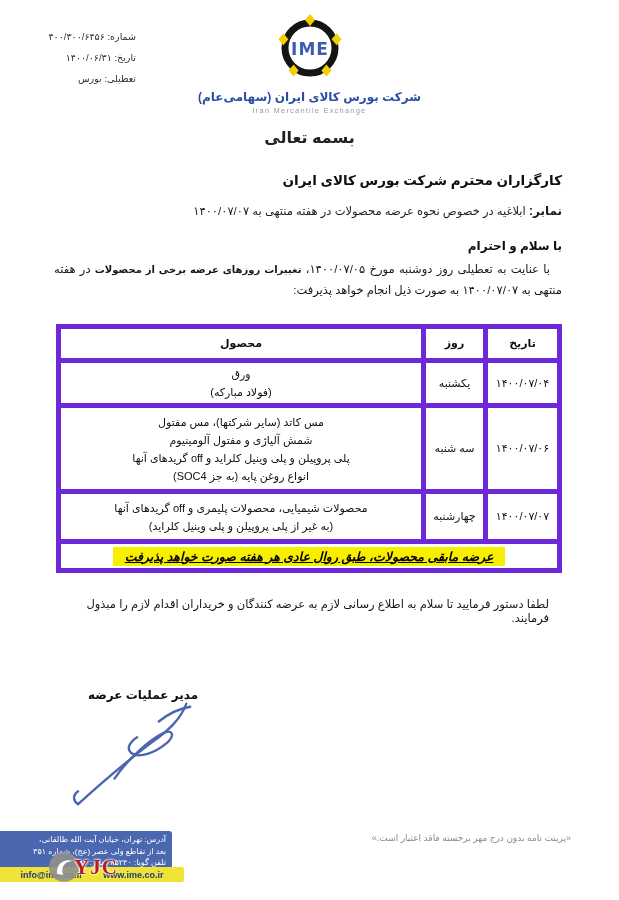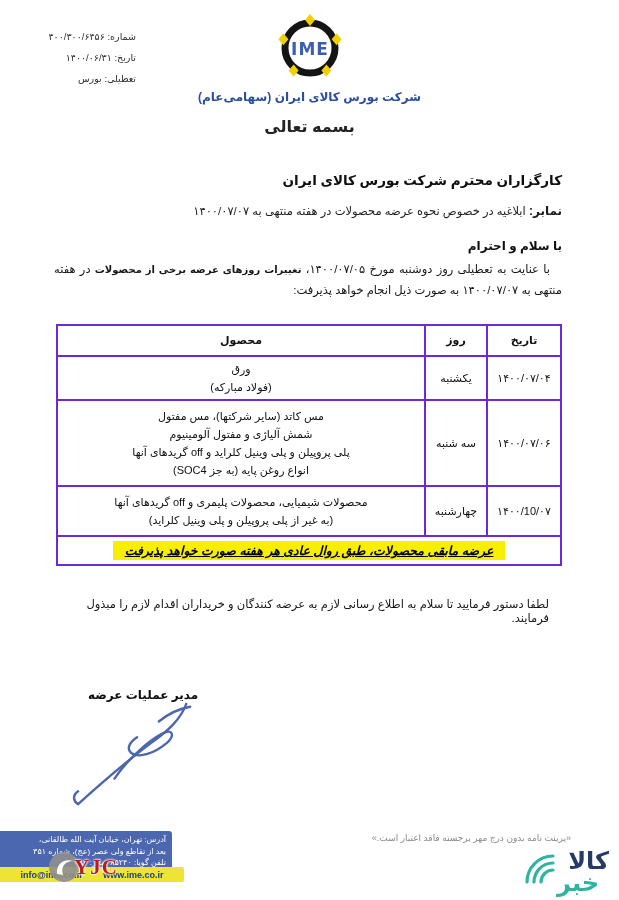--- a/index.html
+++ b/index.html
@@ -23,21 +23,21 @@
   .recipient{position:absolute;top:172px;right:57px;font-size:13.5px;font-weight:bold;color:#0f0f0f;}
   .subject-line{position:absolute;top:204px;right:57px;left:40px;font-size:11.5px;text-align:right;}
   .subject-line b{font-size:12px;}
   .salutation{position:absolute;top:239px;right:57px;font-size:12px;font-weight:bold;color:#0f0f0f;}
   .body-par{position:absolute;top:259px;right:57px;left:54px;font-size:11.5px;line-height:20px;
     text-align:justify;text-indent:12px;color:#161616;}
   .body-par b{font-size:10px;}
   
   table.sched{position:absolute;top:324px;right:57px;left:56px;width:506px;border-collapse:collapse;
     font-size:11px;color:#111;}
-  table.sched th,table.sched td{border:2px solid #6d28d9;text-align:center;vertical-align:middle;padding:2px 6px;}
+  table.sched th,table.sched td{border:5px solid #6d28d9;text-align:center;vertical-align:middle;padding:2px 6px;}
   table.sched th{font-weight:600;height:25px;}
   td.c-prod{white-space:pre-line;line-height:18px;}
   tr.r1{height:44px;}tr.r2{height:86px;}tr.r3{height:50px;}tr.rnote{height:29px;}
   .hl{display:inline-block;background:#f8ee00;font-weight:bold;font-style:italic;
     text-decoration:underline;font-size:12.5px;padding:2px 12px;color:#000;}
   
   .closing{position:absolute;top:597px;right:70px;left:54px;font-size:11.5px;text-align:right;color:#161616;}
   
   .signature{position:absolute;top:688px;left:58px;width:170px;text-align:center;color:#0e0e0e;}
   .sig-name{font-size:13.5px;font-weight:bold;}
@@ -89,20 +89,21 @@
           <path transform="translate(35,7)" d="M0 -6 L5 0 L0 6 L-5 0 Z"></path>
           <path transform="translate(61.6,26.3)" d="M0 -6 L5 0 L0 6 L-5 0 Z"></path>
           <path transform="translate(51.4,57.6)" d="M0 -6 L5 0 L0 6 L-5 0 Z"></path>
           <path transform="translate(18.6,57.6)" d="M0 -6 L5 0 L0 6 L-5 0 Z"></path>
           <path transform="translate(8.4,26.3)" d="M0 -6 L5 0 L0 6 L-5 0 Z"></path>
         </g>
         <text x="35" y="42" text-anchor="middle" font-family="DejaVu Sans, Liberation Sans, sans-serif" font-size="17" font-weight="bold" fill="#3c5db0" letter-spacing="1">IME</text>
       </svg>
     </span>
     <div class="company-fa">شرکت بورس کالای ایران (سهامی‌عام)</div>
+    <div class="company-en">Iran Mercantile Exchange</div>
     <div class="besmeleh">بسمه تعالی</div>
   </div>
 
   <div class="recipient">کارگزاران محترم شرکت بورس کالای ایران</div>
 
   <div class="subject-line">
     <b>نمابر:</b>
     <span>ابلاغیه در خصوص نحوه عرضه محصولات در هفته منتهی به ۱۴۰۰/۰۷/۰۷</span>
   </div>
 
@@ -134,21 +135,21 @@
     </tr>
     <tr class="r2">
       <td class="c-date">۱۴۰۰/۰۷/۰۶</td>
       <td class="c-day">سه شنبه</td>
       <td class="c-prod">مس کاتد (سایر شرکتها)، مس مفتول
 شمش آلیاژی و مفتول آلومینیوم
 پلی پروپیلن و پلی وینیل کلراید و off گریدهای آنها
 انواع روغن پایه (به جز SOC4)</td>
     </tr>
     <tr class="r3">
-      <td class="c-date">۱۴۰۰/10/۰۷</td>
+      <td class="c-date">۱۴۰۰/۰۷/۰۷</td>
       <td class="c-day">چهارشنبه</td>
       <td class="c-prod">محصولات شیمیایی، محصولات پلیمری و off گریدهای آنها
 (به غیر از پلی پروپیلن و پلی وینیل کلراید)</td>
     </tr>
     <tr class="rnote">
       <td colspan="3">
         <span class="hl">عرضه مابقی محصولات، طبق روال عادی هر هفته صورت خواهد پذیرفت</span>
       </td>
     </tr>
   </tbody>
@@ -179,25 +180,14 @@
   </div>
 
   <div class="yjc-mark">
     <svg width="40" height="40" viewBox="0 0 40 40">
       <circle cx="20" cy="20" r="15" fill="#8f8f8f" opacity="0.9"></circle>
       <path d="M13 27 C12 17, 20 11, 29 14 C22 14, 16 19, 19 28 Z" fill="#ffffff"></path>
     </svg>
     <span class="yjc-text">YJC</span>
   </div>
 
-  <div class="kala-mark">
-    <svg class="kala-arcs" viewBox="0 0 42 42">
-      <g fill="none" stroke="#2fb3a3" stroke-width="3.2" stroke-linecap="round">
-        <path d="M38 12 A26 26 0 0 0 12 38"></path>
-        <path d="M38 19 A19 19 0 0 0 19 38"></path>
-        <path d="M38 26 A12 12 0 0 0 26 38"></path>
-      </g>
-    </svg>
-    <div class="kala-word">کالا</div>
-    <div class="khabar-word">خبر</div>
-  </div>
 
 </div>
 
 </body></html>

